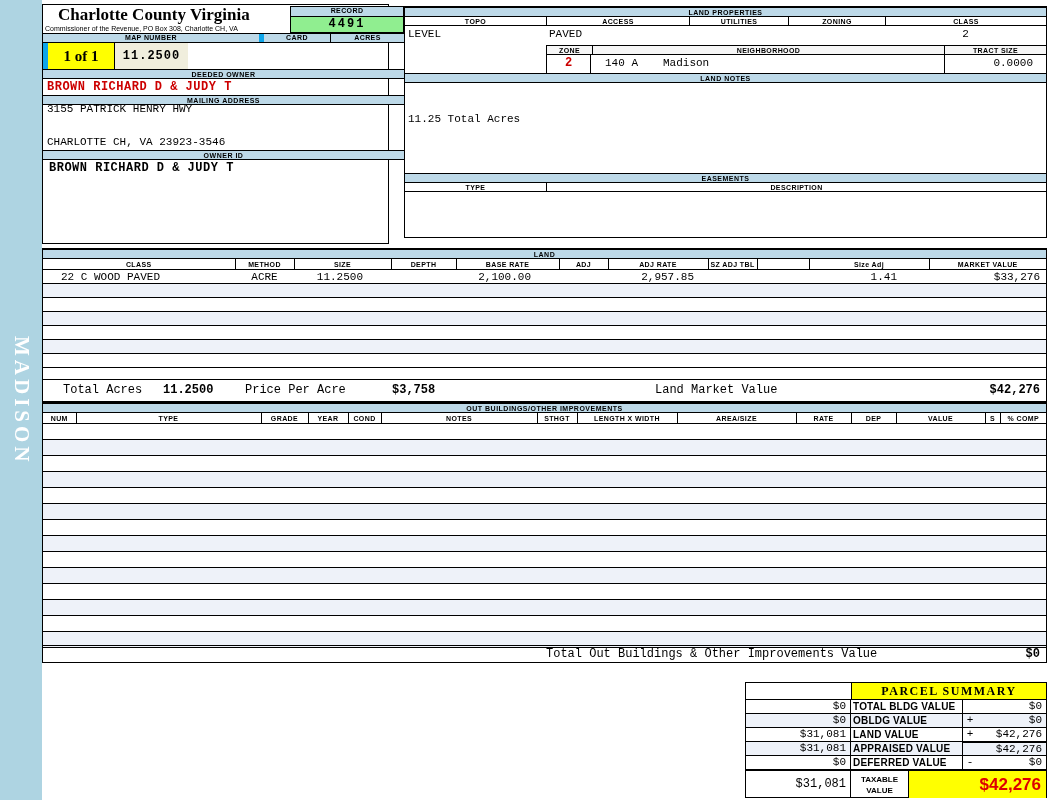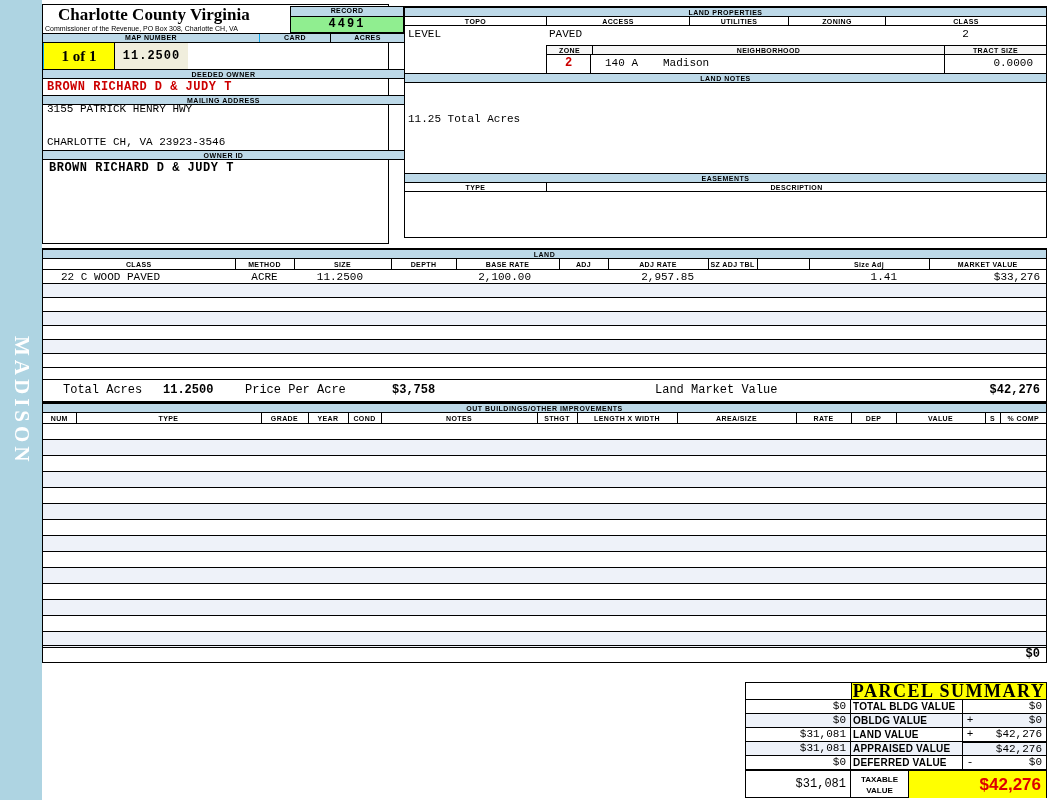--- a/index.html
+++ b/index.html
@@ -27,21 +27,21 @@
   .left-panel{left:42px;top:4px;width:347px;height:240px;}
   .county-title{position:absolute;left:15px;top:0px;font-family:"Liberation Serif",serif;font-weight:bold;font-size:17px;}
   .commissioner{position:absolute;left:2px;top:20px;font-family:"Liberation Sans",sans-serif;font-size:7px;}
   .record-box{position:absolute;left:247px;top:1px;width:114px;}
   .record-hdr{border:1px solid #000;height:11px;background:#bdd9e8;}
   .record-val{border:1px solid #000;border-top:none;height:15px;background:#90ee90;font-weight:bold;font-size:12px;text-align:center;line-height:15px;letter-spacing:2px;}
   .mn-hdr-row{position:absolute;left:0;top:28px;width:361px;height:10px;display:flex;background:#bdd9e8;border-top:1px solid #000;border-bottom:1px solid #000;box-sizing:border-box;}
   .mn-hdr-row>div{line-height:8px;}
   .mn-val-row{position:absolute;left:0;top:38px;width:361px;height:27px;display:flex;border-bottom:1px solid #000;box-sizing:border-box;}
   .w-mapnum{width:216px;box-sizing:border-box;}
-  .w-card{width:71px;border-left:1px solid #0ea5e9;box-sizing:border-box;}
+  .w-card{width:71px;border-left:5px solid #0ea5e9;box-sizing:border-box;}
   .w-acres{width:74px;border-left:1px solid #000;box-sizing:border-box;}
   .map-number-value{background:#ffff00;font-family:"Liberation Serif",serif;font-weight:bold;font-size:18px;text-align:center;line-height:26px;letter-spacing:1px;}
   .card-value{background:#ffff00;font-family:"Liberation Serif",serif;font-weight:bold;font-size:15px;text-align:center;line-height:26px;}
   .acres-value{background:#f0eedd;font-weight:bold;font-size:12px;text-align:center;line-height:26px;letter-spacing:1px;}
   .lp-bar{position:absolute;left:0;width:361px;}
   .owner-name{position:absolute;left:4px;top:75px;font-weight:bold;font-size:12px;color:#cc0000;letter-spacing:.5px;}
   .addr1{position:absolute;left:4px;top:98px;font-size:11px;}
   .addr2{position:absolute;left:4px;top:131px;font-size:11px;}
   .owner-id{position:absolute;left:6px;top:156px;font-weight:bold;font-size:12px;letter-spacing:.5px;}
   
@@ -98,21 +98,21 @@
   
   .parcel-summary{left:745px;top:682px;width:302px;height:116px;display:flex;flex-direction:column;}
   .ps-row{display:flex;height:14px;border-top:1px solid #000;box-sizing:border-box;}
   .ps-row:first-child{border-top:none;height:17px;}
   .ps-row:nth-child(3),.ps-row:nth-child(5){background:#eef2f9;}
   .ps-left{width:105px;border-right:1px solid #000;text-align:right;padding-right:4px;font-size:11px;line-height:13px;box-sizing:border-box;}
   .ps-label{width:112px;border-right:1px solid #000;font-family:"Liberation Sans",sans-serif;font-size:10px;font-weight:bold;padding-left:2px;line-height:13px;box-sizing:border-box;letter-spacing:.2px;}
   .ps-op{width:14px;text-align:center;font-size:11px;line-height:13px;}
   .ps-right{flex:1;text-align:right;padding-right:4px;font-size:11px;line-height:13px;}
   .ps-head .ps-blank{width:105px;border-right:1px solid #000;background:#fff;}
-  .ps-head .ps-title{flex:1;background:#ffff00;font-family:"Liberation Serif",serif;font-weight:bold;font-size:18px;text-align:center;line-height:16px;letter-spacing:1.5px;}
+  .ps-head .ps-title{flex:1;background:#ffff00;font-family:"Liberation Serif",serif;font-weight:bold;font-size:12px;text-align:center;line-height:16px;letter-spacing:1.5px;}
   .ps-row.appraised .ps-op,.ps-row.appraised .ps-right{border-top:2px solid #000;margin-top:-1px;}
   .ps-tax{height:29px;border-top:2px solid #000;}
   .ps-tax .ps-left{font-size:12px;line-height:27px;}
   .ps-tax .ps-label-tax{width:58px;border-right:1px solid #000;font-family:"Liberation Sans",sans-serif;font-size:8px;font-weight:bold;text-align:center;line-height:11px;padding-top:3px;box-sizing:border-box;}
   .ps-tax .ps-tax-value{flex:1;background:#ffff00;color:#dd0000;font-family:"Liberation Sans",sans-serif;font-weight:bold;font-size:17px;text-align:right;padding-right:5px;line-height:27px;}
 </style>
 </head>
 <body>
 
 <div class="sidebar">
@@ -325,20 +325,21 @@
         </tr>
       <tr>
           <td colspan="14"></td>
         </tr>
       <tr>
           <td colspan="14"></td>
         </tr>
     </tbody>
   </table>
   <div class="outb-total-row">
+    <span class="ob-lbl">Total Out Buildings &amp; Other Improvements Value</span>
     <span class="ob-val">$0</span>
   </div>
 </div>
 
 <div class="panel parcel-summary">
   <div class="ps-row ps-head">
     <div class="ps-blank"></div>
     <div class="ps-title">PARCEL SUMMARY</div>
   </div>
   <div class="ps-row">

